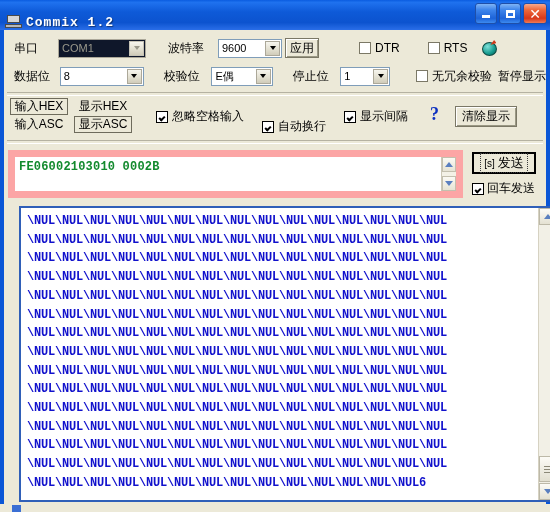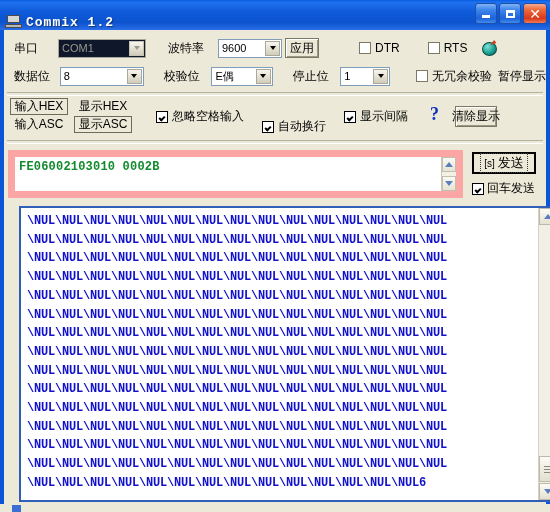--- a/index.html
+++ b/index.html
@@ -310,21 +310,21 @@
       </div>
       <div class="chk" style="margin-left:18px;margin-top:20px;">
         <span class="cbox on"></span>
         <span class="lbl">自动换行</span>
       </div>
       <div class="chk" style="margin-left:18px;margin-top:10px;">
         <span class="cbox on"></span>
         <span class="lbl">显示间隔</span>
       </div>
       <div class="help" style="margin-left:22px;margin-top:6px;">?</div>
-      <div class="btn thin" style="margin-left:16px;margin-top:8px;width:42px;height:21px;">清除显示</div>
+      <div class="btn thin" style="margin-left:16px;margin-top:8px;width:62px;height:21px;">清除显示</div>
     </div>
 
     <div class="sep" style="top:110px;"></div>
   </div>
 
   <div class="sendwrap">
     <div class="sendtext">FE06002103010 0002B</div>
     <div class="vsb">
       <div class="sbbtn">
           <span class="sbup"></span>

